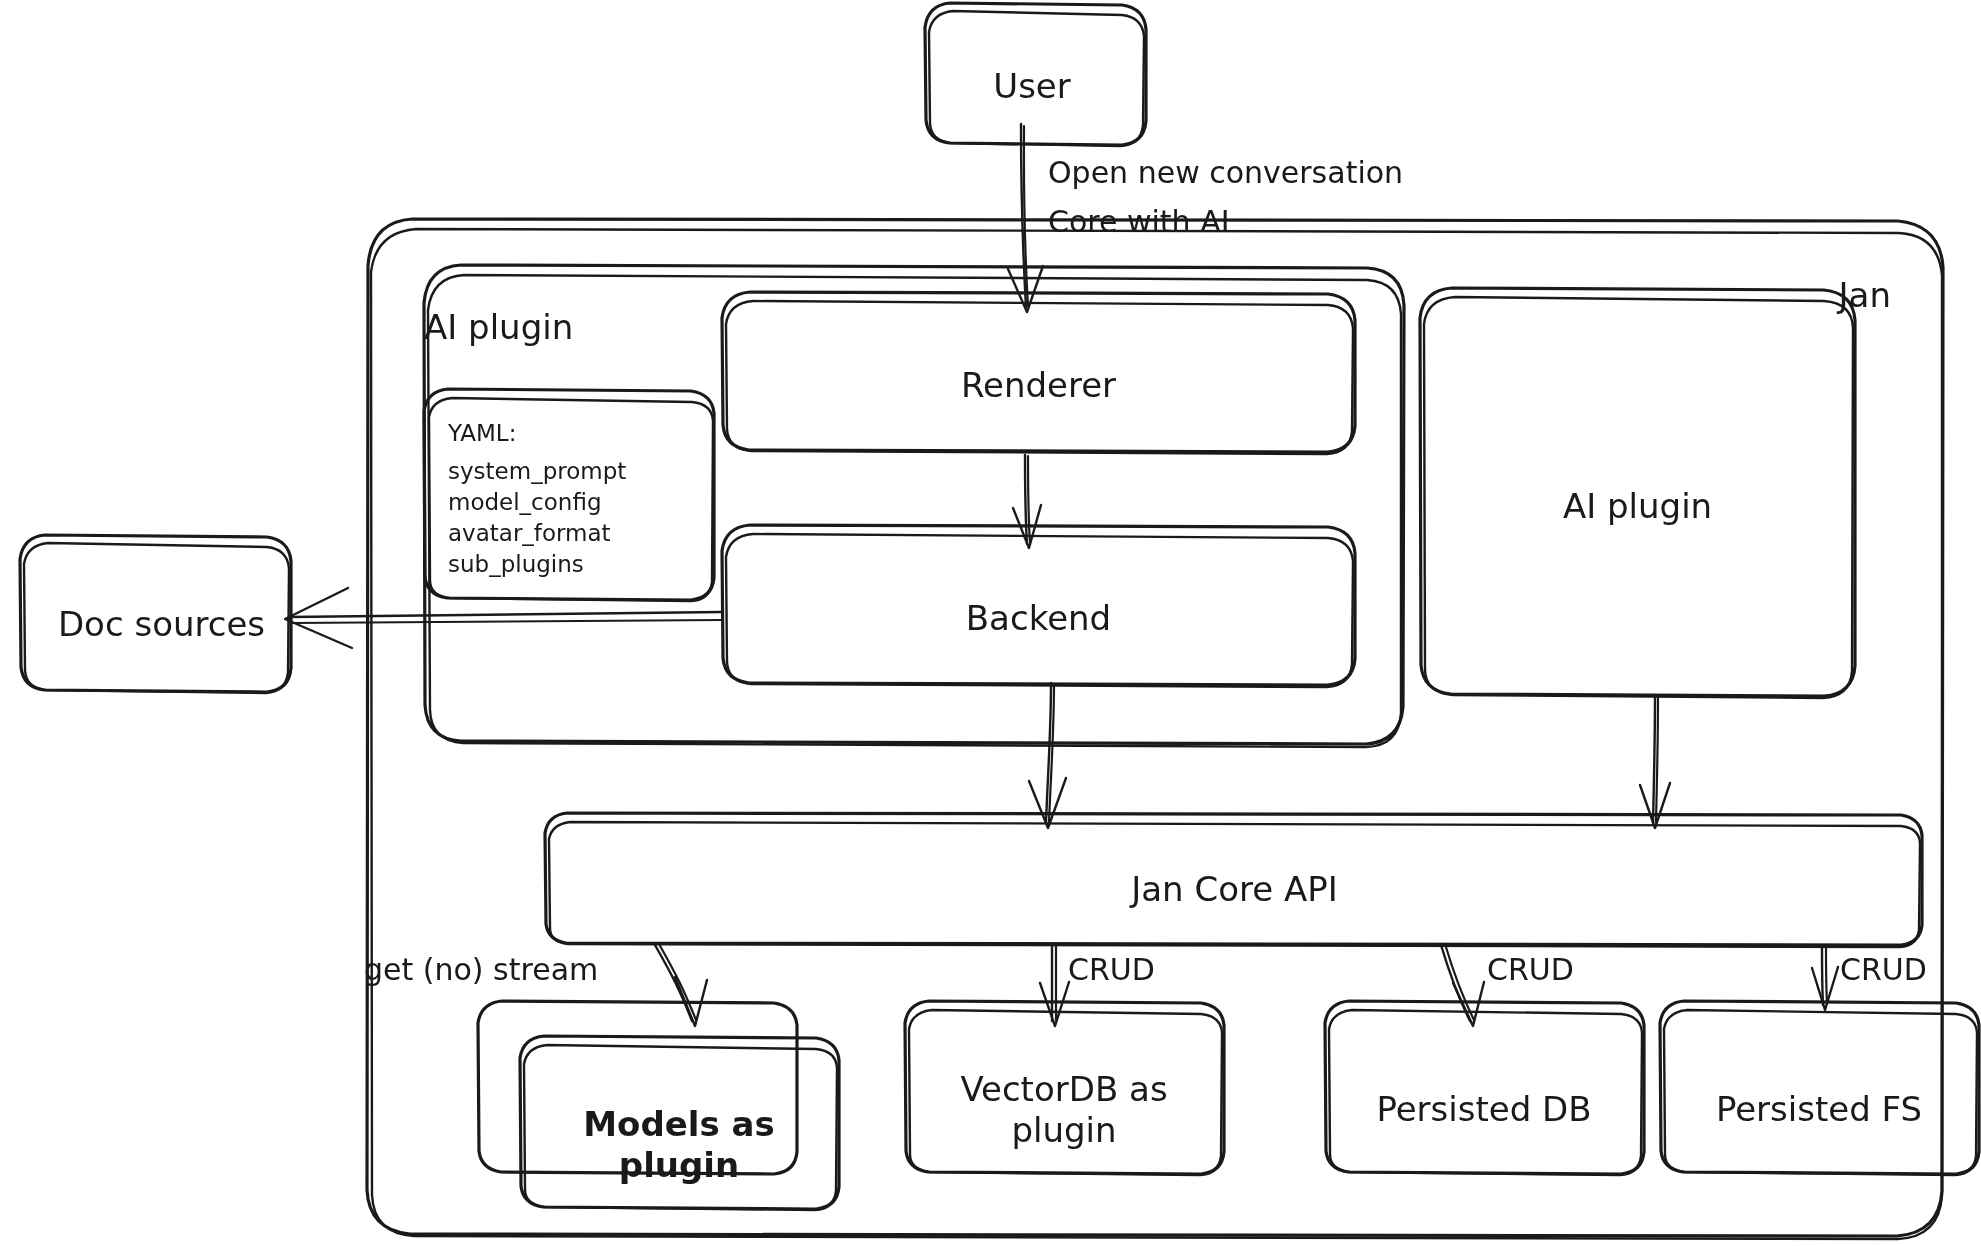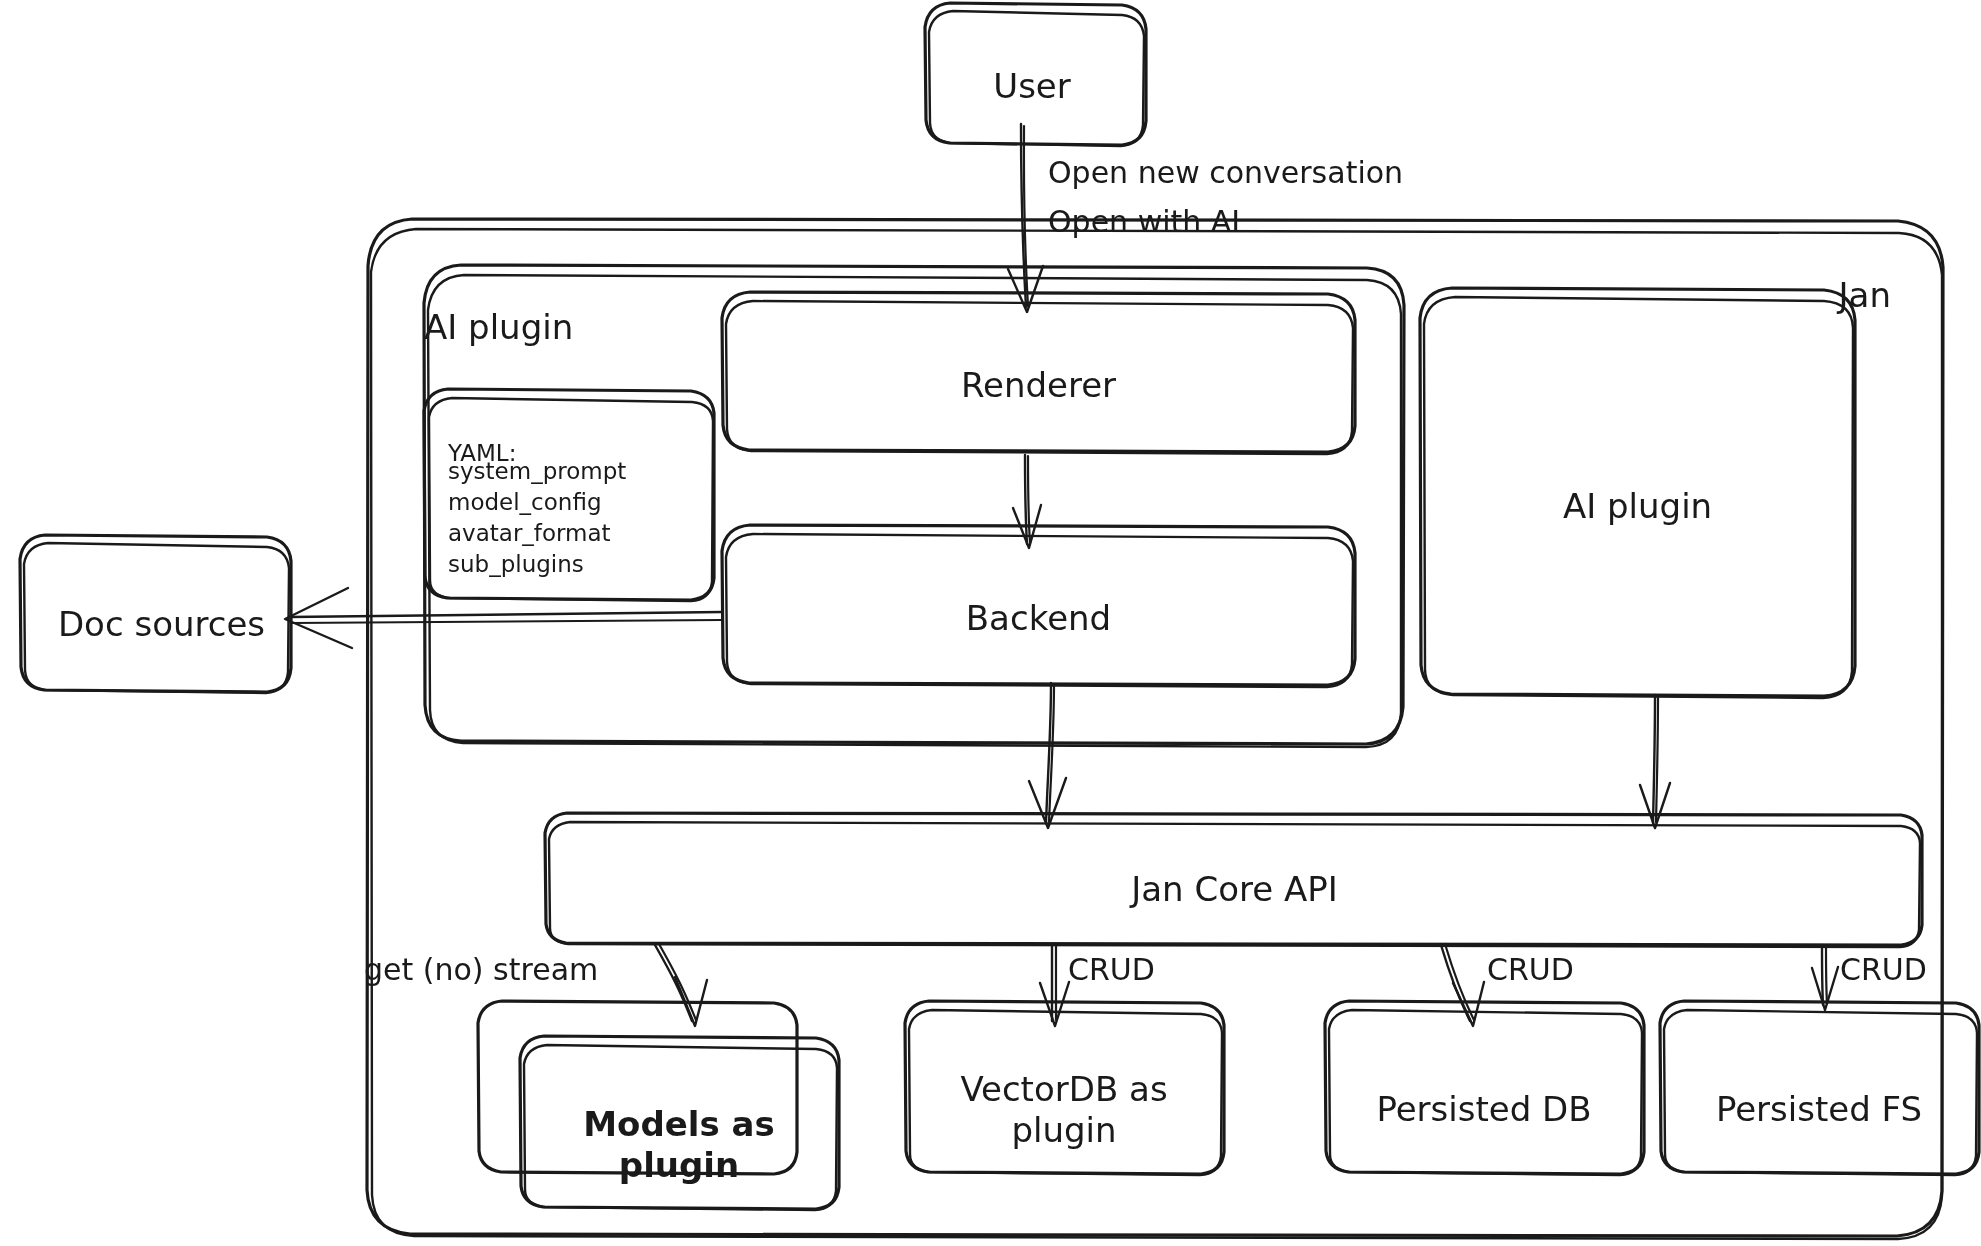--- a/index.html
+++ b/index.html
@@ -146,37 +146,37 @@
 
     <g>
       <path class="s" d="M1660 1023 q3 -20 24 -22 l272 2 q21 3 23 22 l0 127 q-2 20 -23 22 l-273 -2 q-20 -3 -22 -21 z"></path>
       <path class="s2" d="M1664 1029 q3 -17 23 -19 l269 4 q20 2 21 19 l-1 123 q-2 18 -21 19 l-270 -3 q-20 -2 -20 -18 z"></path>
     </g>
   </svg>
 
   <div class="lbl node-text ctr" style="left:925px;top:27px;width:214px;height:118px;">User</div>
 
   <div class="lbl edge-text" style="left:1048px;top:155px;">Open new conversation</div>
-  <div class="lbl edge-text" style="left:1048px;top:204px;">Open with AI</div>
+  <div class="lbl edge-text" style="left:1048px;top:204px;">Core with AI</div>
 
   <div class="lbl group-text" style="left:2256px;top:-999px;"></div>
 
   <div class="lbl group-text" style="left:1891px;top:275px;transform:translateX(-100%);">Jan</div>
 
   <div class="lbl group-text" style="left:424px;top:307px;">AI plugin</div>
 
   <div class="lbl node-text ctr" style="left:722px;top:551px;width:633px;height:134px;">Backend</div>
 
   <div class="lbl node-text ctr" style="left:722px;top:318px;width:633px;height:134px;">Renderer</div>
 
   <div class="lbl node-text ctr" style="left:1420px;top:318px;width:435px;height:376px;">AI plugin</div>
 
   <div class="lbl node-text ctr" style="left:20px;top:559px;width:283px;height:131px;">Doc sources</div>
 
-  <div class="lbl small-text" style="left:448px;top:418px;margin-top:20px;">YAML:</div>
+  <div class="lbl small-text" style="left:448px;top:418px;">YAML:</div>
   <div class="lbl small-text" style="left:448px;top:456px;">system_prompt</div>
   <div class="lbl small-text" style="left:448px;top:487px;">model_config</div>
   <div class="lbl small-text" style="left:448px;top:518px;">avatar_format</div>
   <div class="lbl small-text" style="left:448px;top:549px;">sub_plugins</div>
 
   <div class="lbl node-text ctr" style="left:545px;top:833px;width:1379px;height:112px;">Jan Core API</div>
 
   <div class="lbl edge-text" style="left:364px;top:952px;">get (no) stream</div>
   <div class="lbl edge-text" style="left:1068px;top:952px;">CRUD</div>
   <div class="lbl edge-text" style="left:1487px;top:952px;">CRUD</div>

